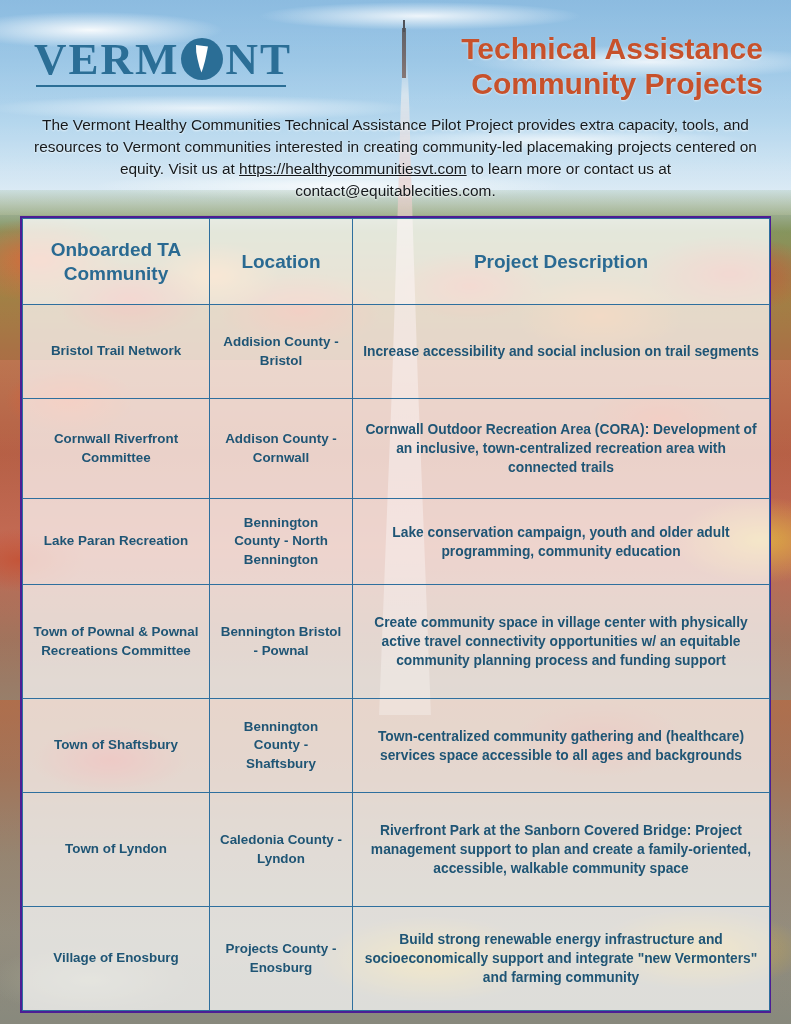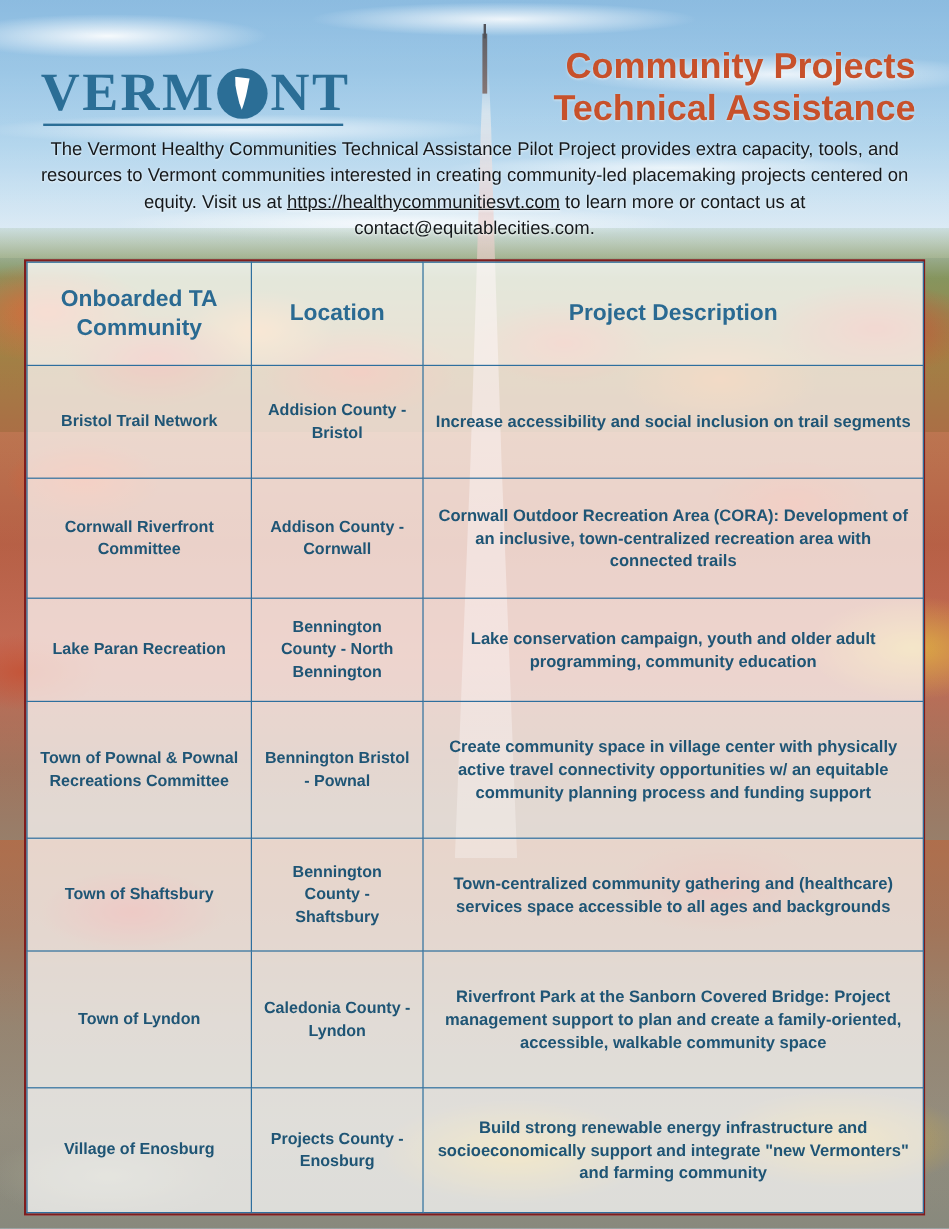--- a/index.html
+++ b/index.html
@@ -110,21 +110,21 @@
   #content {
     position: relative;
     z-index: 2;
     width: 791px;
     height: 1024px;
   }
 
   
   .header {
     display: flex;
-    align-items: flex-end;
+    align-items: center;
     justify-content: space-between;
     padding: 12px 22px 0 34px;
     height: 108px;
   }
 
   .logo-block { padding-top: 6px; }
 
   .logo-wordmark {
     display: flex;
     align-items: center;
@@ -183,21 +183,21 @@
     text-shadow: 0 1px 2px rgba(255,255,255,.75);
   }
   .intro a {
     color: #15191c;
     text-decoration: underline;
   }
 
   
   .table-wrap {
     margin: 14px 20px 12px 20px;
-    border: 2px solid #7f1d1d;
+    border: 2px solid #4c1d95;
     background: rgba(255,255,255,.50);
   }
   table {
     width: 100%;
     border-collapse: collapse;
     table-layout: fixed;
   }
   col.c1 { width: 187px; }
   col.c2 { width: 143px; }
   col.c3 { width: 417px; }
@@ -257,22 +257,22 @@
           <svg width="18" height="28" viewBox="0 0 18 28" aria-hidden="true">
             <path d="M3 0 L15 1.5 L13.5 9 L12 16 L10 23 L8.5 27.5 L6.5 22 L4.5 14 L3.2 7 Z" fill="#ffffff"></path>
           </svg>
         </span>
         <span>NT</span>
       </div>
       <div class="logo-rule"></div>
     </div>
 
     <div class="page-title">
+      <div>Technical Assistance</div>
       <div>Community Projects</div>
-      <div>Technical Assistance</div>
     </div>
 
   </div>
 
   <p class="intro">
     <span>The Vermont Healthy Communities Technical Assistance Pilot Project provides extra capacity, tools, and resources to Vermont communities interested in creating community-led placemaking projects centered on equity. Visit us at </span><a href="#">https://healthycommunitiesvt.com</a><span> to learn more or contact us at contact@equitablecities.com.</span>
   </p>
 
   <div class="table-wrap">
     <table>

